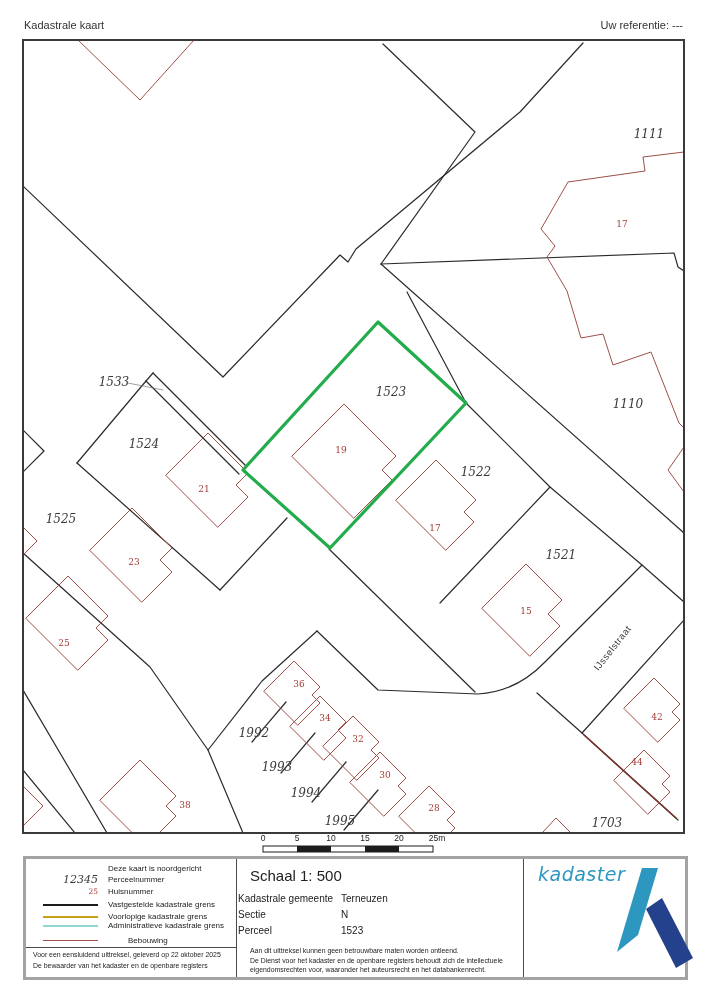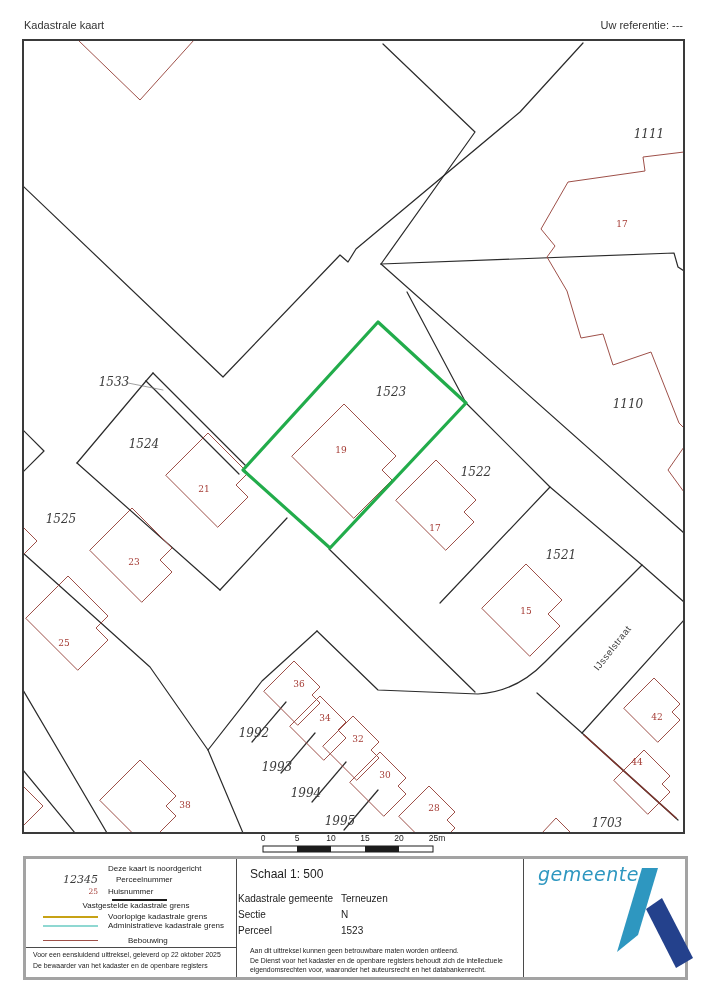--- a/index.html
+++ b/index.html
@@ -16,21 +16,21 @@
   .legend-box{position:absolute;left:23px;top:856px;width:659px;height:118px;border:3px solid #a3a3a3;background:#fff;}
   .vdiv{position:absolute;top:0;width:0;height:100%;border-left:1px solid #4a4a4a;}
   .hdiv{position:absolute;left:0;top:88px;width:210px;border-top:1px solid #4a4a4a;}
   .lrow{position:absolute;left:0;width:210px;height:11px;display:flex;align-items:center;}
   .lswatch{width:62px;margin-left:10px;display:flex;justify-content:flex-end;align-items:center;flex:none;}
   .lline{display:inline-block;width:55px;height:2px;}
   .llabel{margin-left:10px;font-size:8px;color:#222;white-space:nowrap;}
   .sample-parcel{font-family:"DejaVu Serif",serif;font-style:italic;font-size:11px;color:#3a3a3a;}
   .sample-house{font-family:"DejaVu Serif",serif;font-size:7.5px;color:#a53c35;}
   .foot-line{position:absolute;left:7px;font-size:6.9px;color:#222;white-space:nowrap;}
-  .schaal{position:absolute;left:224px;top:8px;font-size:12px;color:#222;}
+  .schaal{position:absolute;left:224px;top:8px;font-size:15px;color:#222;}
   .inforow{position:absolute;left:212px;font-size:10px;color:#222;text-align:center;}
   .inforow .val{position:absolute;left:103px;}
   .disc{position:absolute;left:224px;top:87px;width:268px;font-size:6.9px;line-height:9.6px;color:#222;}
   .logo-word{position:absolute;left:512px;top:4px;font-size:19px;font-style:italic;color:#2e97c0;
              font-family:"DejaVu Sans",sans-serif;letter-spacing:.5px;}
   .logo-mark{position:absolute;left:562px;top:2px;}
 </style>
 </head>
 <body>
 
@@ -154,29 +154,29 @@
 
   <div class="legend-box">
     <div class="vdiv" style="left:210px;"></div>
     <div class="vdiv" style="left:497px;"></div>
     <div class="hdiv"></div>
 
     <div class="lrow" style="top:4px;">
       <span class="lswatch"></span>
       <span class="llabel">Deze kaart is noordgericht</span>
     </div>
-    <div class="lrow" style="top:15px;gap:8px;">
+    <div class="lrow" style="top:15px;">
       <span class="lswatch sample-parcel">12345</span>
       <span class="llabel">Perceelnummer</span>
     </div>
     <div class="lrow" style="top:27px;">
       <span class="lswatch sample-house">25</span>
       <span class="llabel">Huisnummer</span>
     </div>
-    <div class="lrow" style="top:40px;flex-direction:column;">
+    <div class="lrow" style="top:40px;">
       <span class="lswatch">
           <span class="lline" style="background:#1c1c1c;"></span>
         </span>
       <span class="llabel">Vastgestelde kadastrale grens</span>
     </div>
     <div class="lrow" style="top:52px;">
       <span class="lswatch">
           <span class="lline" style="background:#c7a215;"></span>
         </span>
       <span class="llabel">Voorlopige kadastrale grens</span>
@@ -208,20 +208,20 @@
     <div class="inforow" style="top:66px;">
       <span>Perceel</span>
       <span class="val">1523</span>
     </div>
     <div class="disc">
       <div>Aan dit uittreksel kunnen geen betrouwbare maten worden ontleend.</div>
       <div>De Dienst voor het kadaster en de openbare registers behoudt zich de intellectuele</div>
       <div>eigendomsrechten voor, waaronder het auteursrecht en het databankenrecht.</div>
     </div>
 
-    <div class="logo-word">gemeente</div>
+    <div class="logo-word">kadaster</div>
     <svg class="logo-mark" width="122" height="116" viewBox="0 0 122 116">
       <path d="M54 7 L70 7 L50 74 L29 91 Z" fill="#2e97c0"></path>
       <path d="M58 48 L74 37 L105 97 L88 107 Z" fill="#24418c"></path>
     </svg>
   </div>
 
 </div>
 
 </body></html>

